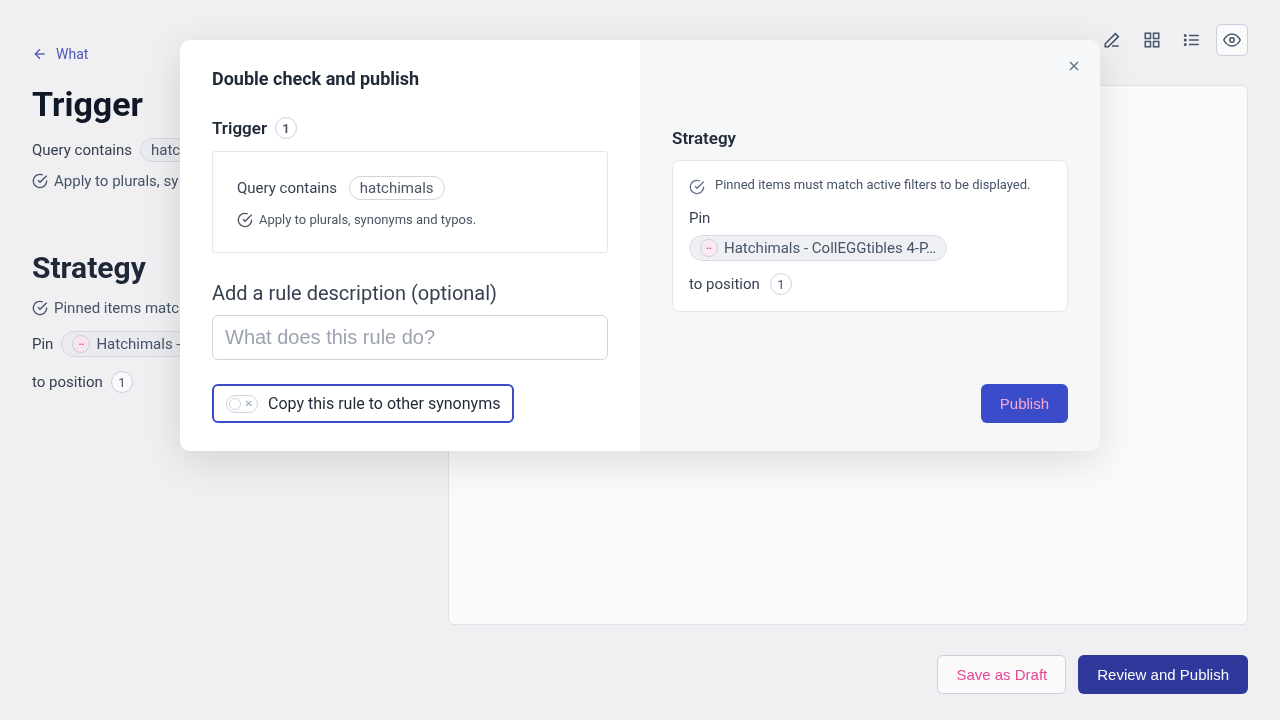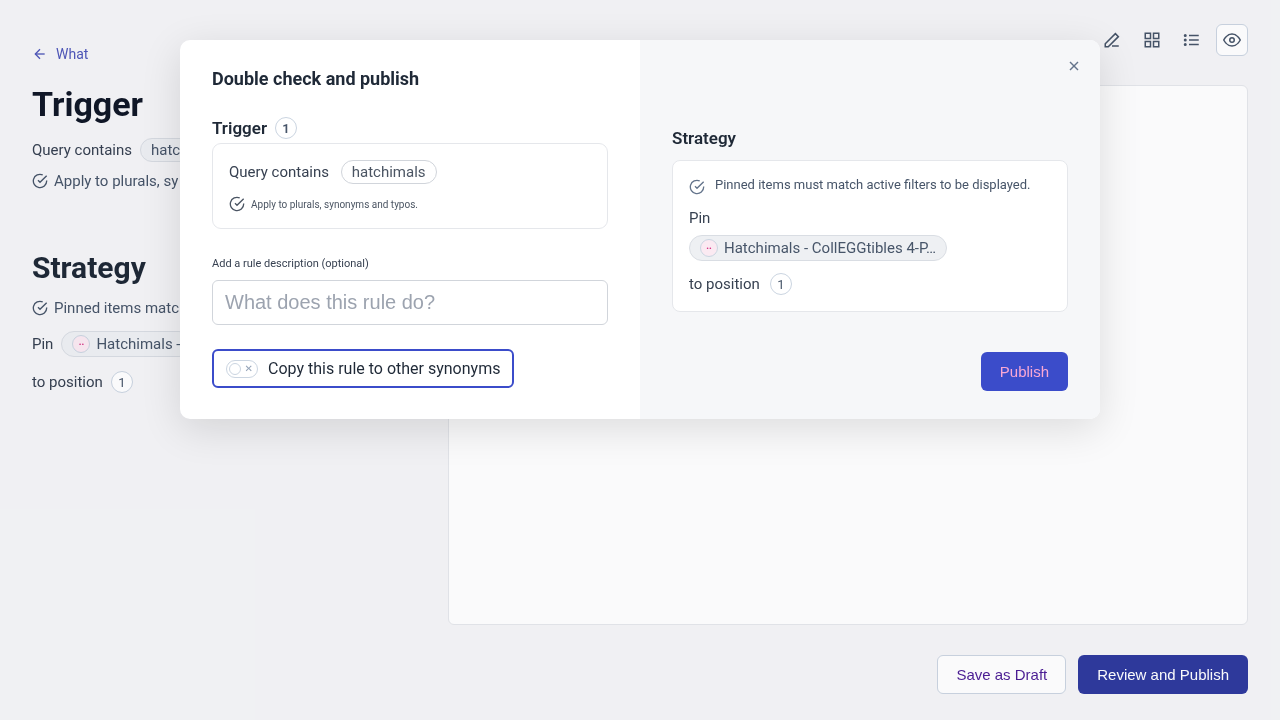--- a/index.html
+++ b/index.html
@@ -138,21 +138,21 @@
 .btn {
   padding: 10px 18px;
   border-radius: 6px;
   font-size: 15px;
   cursor: pointer;
   border: 1px solid transparent;
 }
 .btn-secondary {
   background: #fff;
   border: 1px solid #cbd5e1;
-  color: #4c1d95;
+  color: #ec4899;
 }
 .btn-primary {
   background: #2f3b9e;
   color: #fff;
 }
 .overlay {
   position: absolute;
   inset: 0;
   background: rgba(15, 23, 42, 0.02);
 }
@@ -187,49 +187,49 @@
 .section-title {
   font-size: 17px;
   font-weight: 600;
   color: #1f2937;
   display: flex;
   align-items: center;
   gap: 8px;
 }
 .card {
   border: 1px solid #e5e7eb;
-  border-radius: 9px;
-  padding: 16px;
-  margin-top: 4px;
+  border-radius: 3px;
+  padding: 24px;
+  margin-top: 12px;
 }
 .label-sm {
   font-size: 15px;
   color: #374151;
 }
 .tag-pill {
   display: inline-block;
   border: 1px solid #d1d5db;
   background: #fff;
   border-radius: 14px;
   padding: 2px 10px;
   color: #4b5563;
   font-size: 15px;
   margin-left: 8px;
 }
 .card-apply {
   display: flex;
-  align-items: center;
+  align-items: flex-start;
   gap: 6px;
   margin-top: 12px;
   color: #4b5563;
-  font-size: 10px;
+  font-size: 13px;
 }
 .desc-label {
   margin-top: 28px;
-  font-size: 11px;
+  font-size: 20px;
   color: #374151;
 }
 .desc-input {
   width: 100%;
   border: 1px solid #d1d5db;
   border-radius: 6px;
   padding: 10px 12px;
   margin-top: 10px;
   font-size: 20px;
   color: #374151;

